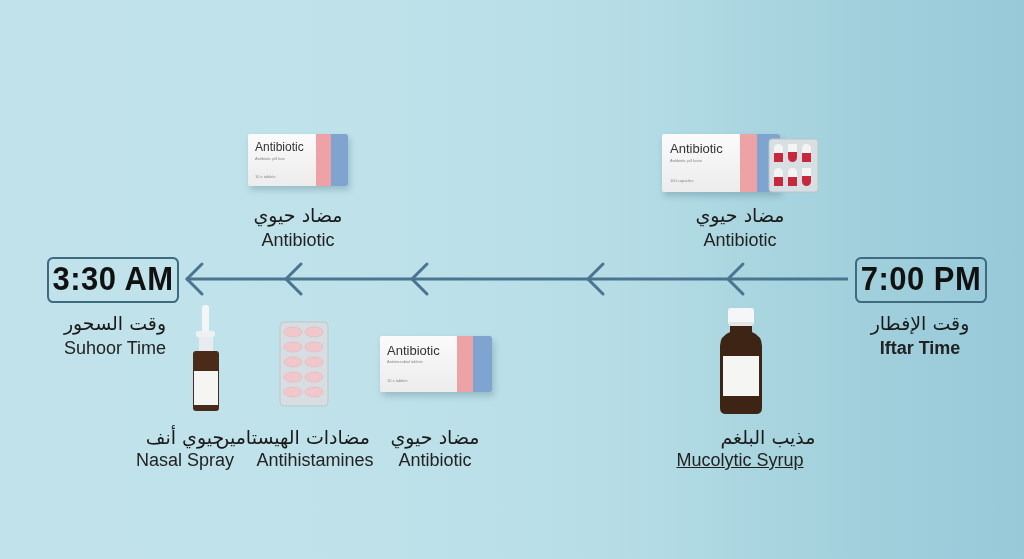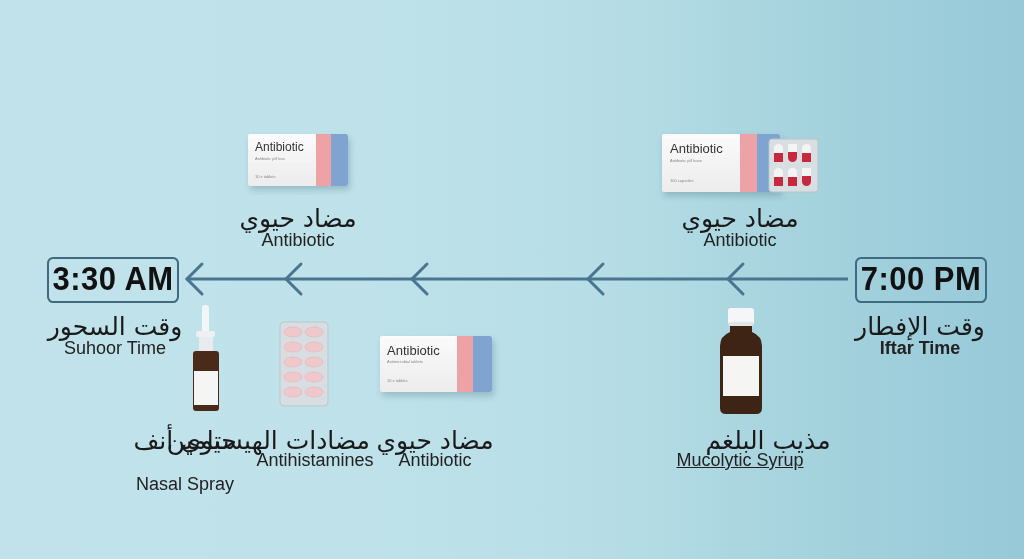--- a/index.html
+++ b/index.html
@@ -8,21 +8,21 @@
     background: linear-gradient(90deg, #c1e2ea 0%, #bfe2ea 35%, #b6dde6 60%, #a4d2dd 80%, #97c9d9 100%);
     font-family: "Liberation Sans", "DejaVu Sans", sans-serif;
   }
   .abs { position:absolute; }
   .time-box {
     position:absolute; border:2.5px solid #3f6a80; border-radius:6px;
     font-family: "Liberation Sans", sans-serif; font-weight:bold; font-size:31px;
     color:#111; display:flex; align-items:center; justify-content:center;
     letter-spacing:0.5px; transform: scaleY(1.05);
   }
-  .label-ar { position:absolute; font-family:"DejaVu Sans", sans-serif; font-size:25px; color:#1a1a1a; text-align:center; white-space:nowrap; direction:rtl; }
+  .label-ar { position:absolute; font-family:"DejaVu Sans", sans-serif; font-size:19px; color:#1a1a1a; text-align:center; white-space:nowrap; direction:rtl; }
   .label-en { position:absolute; font-family:"Liberation Sans", sans-serif; font-size:18px; color:#222; text-align:center; white-space:nowrap; }
   .timeline { position:absolute; left:0; top:0; }
   .box {
     position:absolute; background:linear-gradient(180deg,#fbfbfb,#ececec);
     box-shadow: 2px 4px 6px rgba(40,80,100,0.25); border-radius:2px; overflow:hidden;
   }
   .box .title { position:absolute; font-family:"Liberation Sans", sans-serif; color:#333; }
   .box .sub { position:absolute; font-size:4px; color:#888; }
   .box .stripe-pink { position:absolute; top:0; bottom:0; background:#eda3a6; }
   .box .stripe-blue { position:absolute; top:0; bottom:0; background:#7ea4cf; }
@@ -91,21 +91,21 @@
 <div class="label-en" style="left:665px; top:230px; width:150px;">Antibiotic</div>
 
 <svg class="abs" style="left:190px; top:305px;" width="32" height="108">
   <rect x="12" y="0" width="7" height="28" rx="3" fill="#f3f5f6"></rect>
   <rect x="6" y="26" width="19" height="6" rx="2" fill="#eef1f2"></rect>
   <rect x="9" y="32" width="14" height="14" fill="#e8ecee"></rect>
   <rect x="3" y="46" width="26" height="60" rx="3" fill="#4a2a18"></rect>
   <rect x="4" y="66" width="24" height="34" fill="#f5f5f3"></rect>
 </svg>
 <div class="label-ar" style="left:130px; top:426px; width:110px;">حيوي أنف</div>
-<div class="label-en" style="left:130px; top:450px; width:110px;margin-top:24px;">Nasal Spray</div>
+<div class="label-en" style="left:130px; top:450px; width:110px;">Nasal Spray</div>
 
 <svg class="abs" style="left:279px; top:321px;" width="50" height="86">
   <rect x="1" y="1" width="48" height="84" rx="4" fill="#d7dde0" stroke="#bfc7cb"></rect>
   <g fill="#f0c8cc" stroke="#e4b4b9" stroke-width="0.6">
     <ellipse cx="14" cy="11" rx="9" ry="5"></ellipse>
       <ellipse cx="35" cy="11" rx="9" ry="5"></ellipse>
     <ellipse cx="14" cy="26" rx="9" ry="5"></ellipse>
       <ellipse cx="35" cy="26" rx="9" ry="5"></ellipse>
     <ellipse cx="14" cy="41" rx="9" ry="5"></ellipse>
       <ellipse cx="35" cy="41" rx="9" ry="5"></ellipse>

